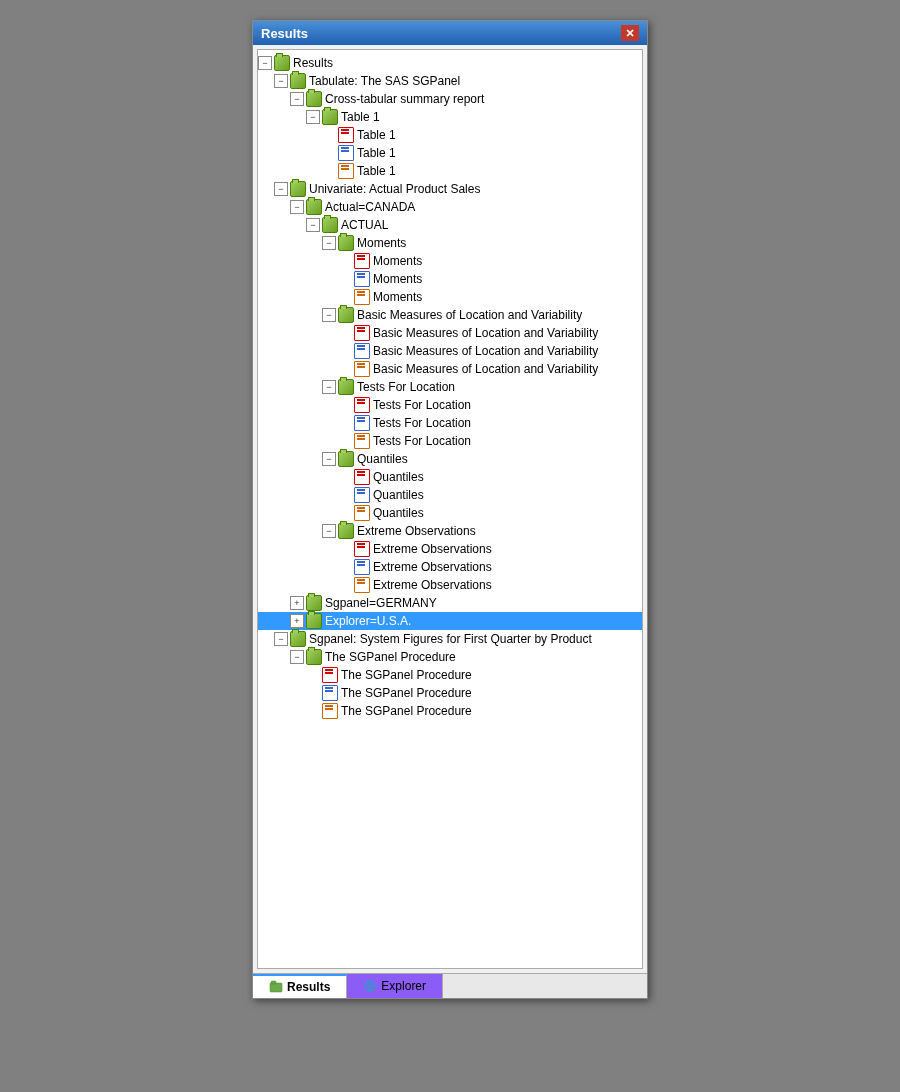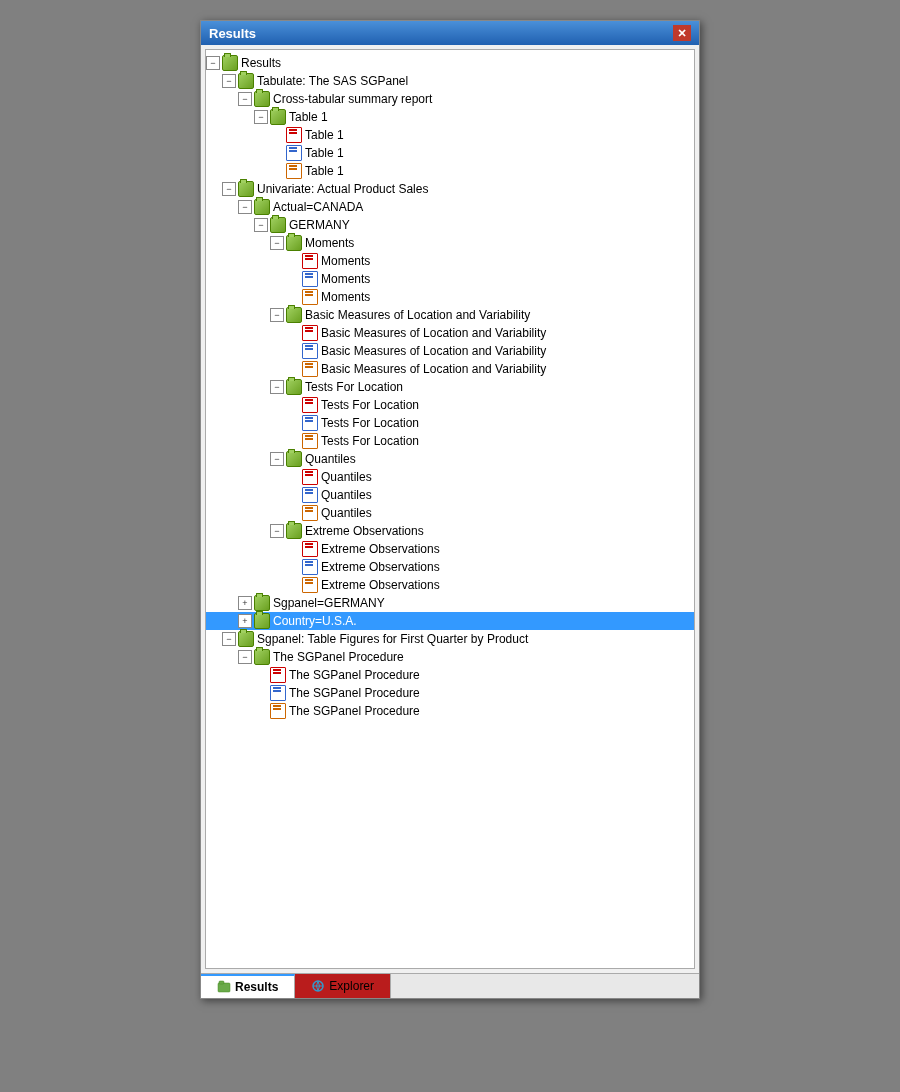--- a/index.html
+++ b/index.html
@@ -7,21 +7,21 @@
       background: #808080;
       font-family: 'Segoe UI', Tahoma, sans-serif;
       font-size: 13px;
       display: flex;
       justify-content: center;
       align-items: flex-start;
       min-height: 1092px;
       padding: 20px;
     }
     .window {
-      width: 500px;
+      width: 396px;
       background: #f0f0f0;
       border: 1px solid #888;
       box-shadow: 2px 2px 8px rgba(0,0,0,0.5);
     }
     .title-bar {
       background: linear-gradient(to bottom, #4a90d9, #2060b0);
       color: white;
       padding: 4px 8px;
       display: flex;
       justify-content: space-between;
@@ -175,21 +175,21 @@
       background: #e8e8e8;
     }
     .tab {
       padding: 4px 16px;
       border-right: 1px solid #aaa;
       cursor: pointer;
       font-size: 12px;
       display: flex;
       align-items: center;
       gap: 4px;
-      background: #b91c1c;
+      background: #8b5cf6;
     }
     .tab.active {
       background: white;
       border-top: 2px solid #3399ff;
       font-weight: bold;
     }
     .tab-icon {
       width: 14px;
       height: 14px;
       display: inline-flex;
@@ -282,21 +282,21 @@
       <span class="icon icon-folder-green"></span>
       <span class="node-label">Actual=CANADA</span>
     </div>
 
     <div class="tree-node">
       <span class="indent"></span>
       <span class="indent"></span>
       <span class="indent"></span>
       <span class="expand-btn">−</span>
       <span class="icon icon-folder-green"></span>
-      <span class="node-label">GERMANY</span>
+      <span class="node-label">ACTUAL</span>
     </div>
 
     <div class="tree-node">
       <span class="indent"></span>
       <span class="indent"></span>
       <span class="indent"></span>
       <span class="indent"></span>
       <span class="expand-btn">−</span>
       <span class="icon icon-folder-green"></span>
       <span class="node-label">Moments</span>
@@ -513,28 +513,28 @@
       <span class="expand-btn">+</span>
       <span class="icon icon-folder-green"></span>
       <span class="node-label">Sgpanel=GERMANY</span>
     </div>
 
     <div class="tree-node selected">
       <span class="indent"></span>
       <span class="indent"></span>
       <span class="expand-btn">+</span>
       <span class="icon icon-folder-green"></span>
-      <span class="node-label">Country=U.S.A.</span>
-    </div>
-
-    <div class="tree-node">
-      <span class="indent"></span>
-      <span class="expand-btn">−</span>
-      <span class="icon icon-folder-green"></span>
-      <span class="node-label">Sgpanel:  Table Figures for First Quarter by Product</span>
+      <span class="node-label">Explorer=U.S.A.</span>
+    </div>
+
+    <div class="tree-node">
+      <span class="indent"></span>
+      <span class="expand-btn">−</span>
+      <span class="icon icon-folder-green"></span>
+      <span class="node-label">Sgpanel:  System Figures for First Quarter by Product</span>
     </div>
 
     <div class="tree-node">
       <span class="indent"></span>
       <span class="indent"></span>
       <span class="expand-btn">−</span>
       <span class="icon icon-folder-green"></span>
       <span class="node-label">The SGPanel Procedure</span>
     </div>
 

